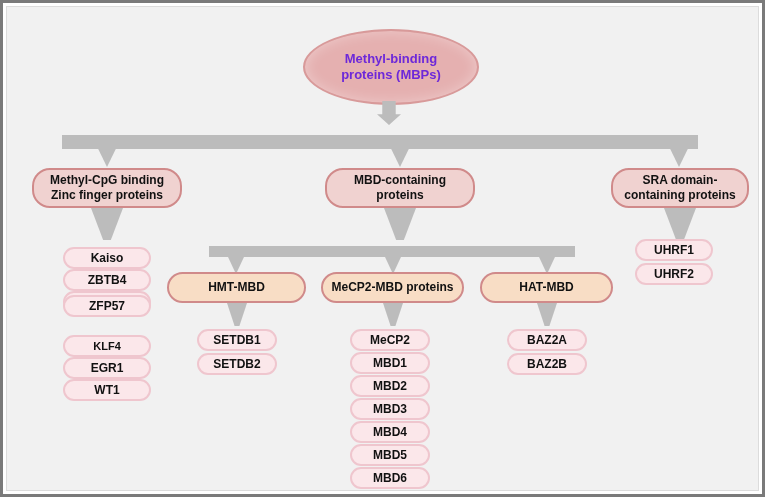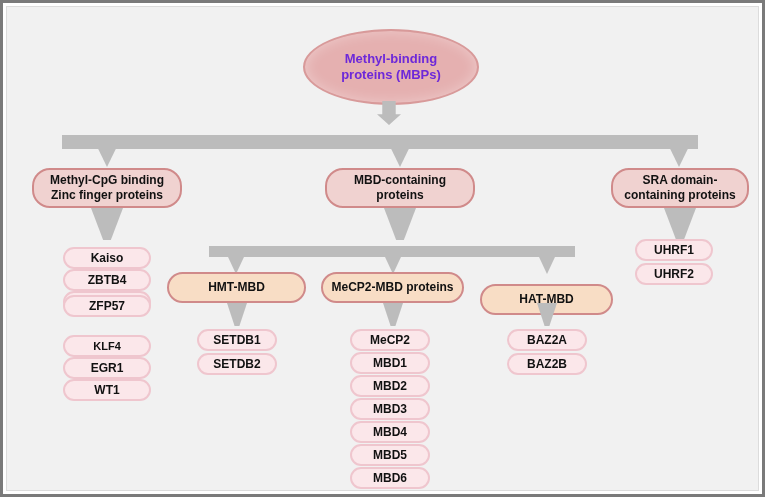--- a/index.html
+++ b/index.html
@@ -127,21 +127,21 @@
     <div class="arrow" style="left:530px;top:250px;width:20px;height:17px;clip-path:polygon(10% 0%,90% 0%,50% 100%);"></div>
 
     <div class="box orangebox" style="left:160px;top:265px;width:139px;height:31px;font-size:12px;">
       <span>HMT-MBD</span>
     </div>
 
     <div class="box orangebox" style="left:314px;top:265px;width:143px;height:31px;font-size:12px;">
       <span>MeCP2-MBD proteins</span>
     </div>
 
-    <div class="box orangebox" style="left:473px;top:265px;width:133px;height:31px;font-size:12px;margin-top:12px;">
+    <div class="box orangebox" style="left:473px;top:265px;width:133px;height:31px;font-size:12px;">
       <span>HAT-MBD</span>
     </div>
 
     <div class="arrow" style="left:220px;top:296px;width:20px;height:23px;clip-path:polygon(0% 0%,100% 0%,62% 100%,38% 100%);"></div>
     <div class="arrow" style="left:376px;top:296px;width:20px;height:23px;clip-path:polygon(0% 0%,100% 0%,62% 100%,38% 100%);"></div>
     <div class="arrow" style="left:530px;top:296px;width:20px;height:23px;clip-path:polygon(0% 0%,100% 0%,62% 100%,38% 100%);"></div>
 
     <div id="list-zinc"></div>
 
     <div id="list-sra"></div>

